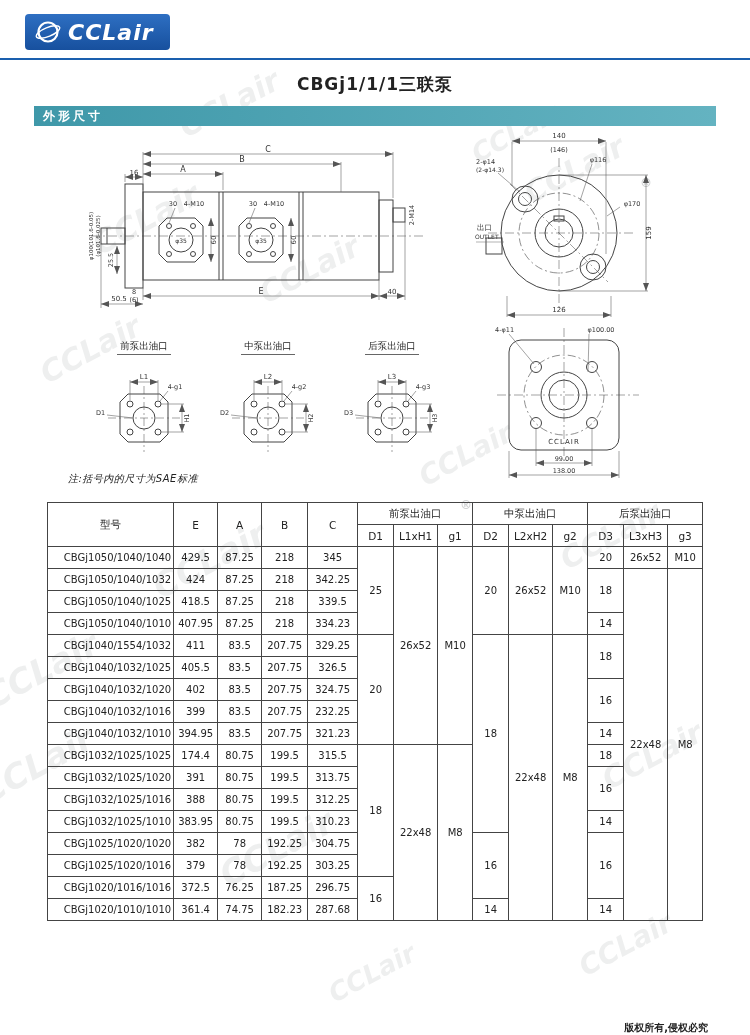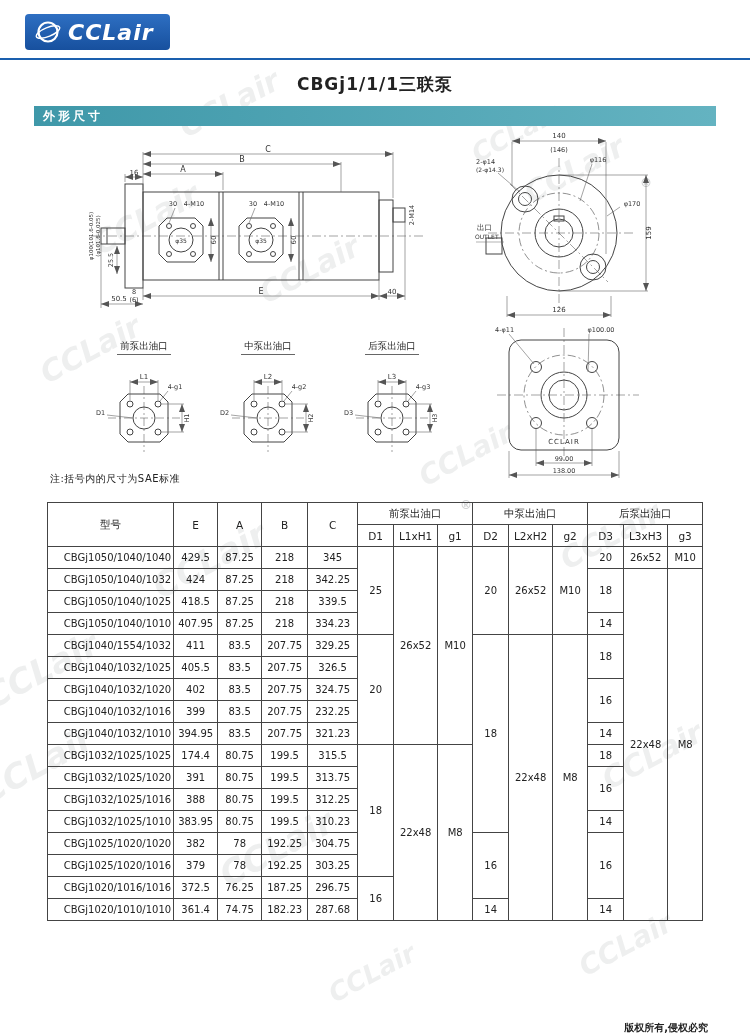--- a/index.html
+++ b/index.html
@@ -21,21 +21,21 @@
   .section-bar{position:relative;z-index:2;margin:0 34px;height:20px;line-height:20px;
                background:linear-gradient(90deg,#3f98a9,#64b3c1);color:#fff;font-size:12px;
                font-weight:bold;padding-left:9px;letter-spacing:3px;}
   
   .drawing-area{position:relative;z-index:1;margin:0 34px;height:368px;}
   .fig{position:absolute;}
   svg text{font-family:"DejaVu Sans",sans-serif;fill:#333;}
   .ports-row{position:absolute;left:60px;top:208px;display:flex;gap:24px;}
   .port-fig{text-align:center;width:100px;}
   .port-title{font-size:9.5px;border-bottom:1px solid #666;display:inline-block;padding:0 3px 1px;margin-bottom:1px;}
-  .note1{position:absolute;left:16px;top:346px;font-size:10px;letter-spacing:0.5px;}
+  .note1{position:absolute;left:34px;top:346px;font-size:10px;letter-spacing:0.5px;font-style:italic;}
   
   .spec-table{position:relative;z-index:1;border-collapse:collapse;margin:8px auto 0;font-size:10px;background:transparent;}
   .spec-table th,.spec-table td{border:1px solid #444;text-align:center;padding:0 2px;height:21px;font-weight:normal;}
   .spec-table th{font-size:10.5px;}
   .spec-table td.model{text-align:left;padding-left:16px;}
   .note2{position:relative;z-index:1;margin:11px 0 0 62px;font-size:10px;letter-spacing:0.5px;}
   
   .footer{position:absolute;z-index:2;bottom:12px;left:0;right:0;height:16px;}
   .page-num{position:absolute;left:0;right:14px;text-align:center;font-size:11px;letter-spacing:1px;margin-top:40px;}
   .tri{color:#e2561b;font-size:9px;margin-right:7px;}

